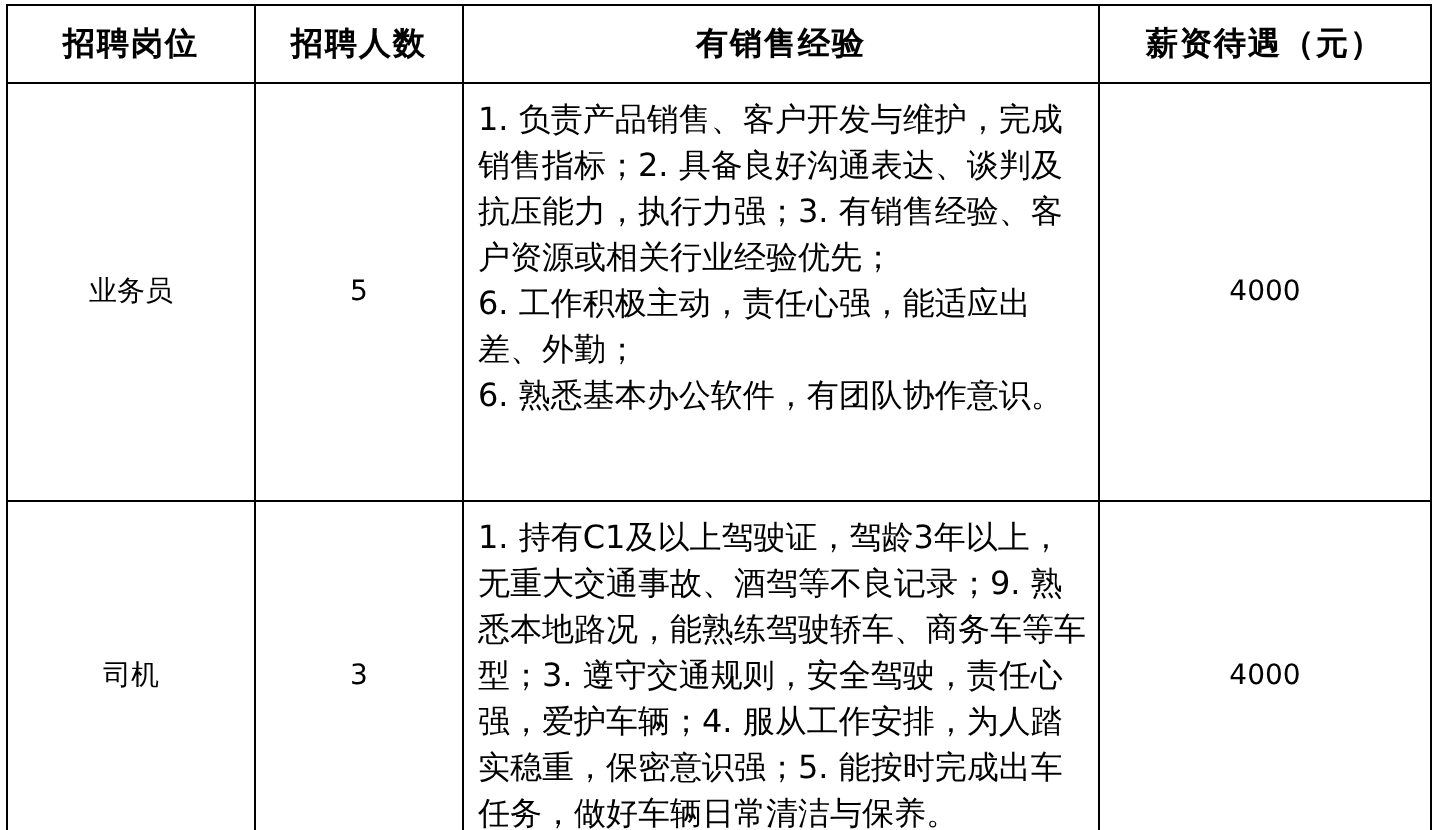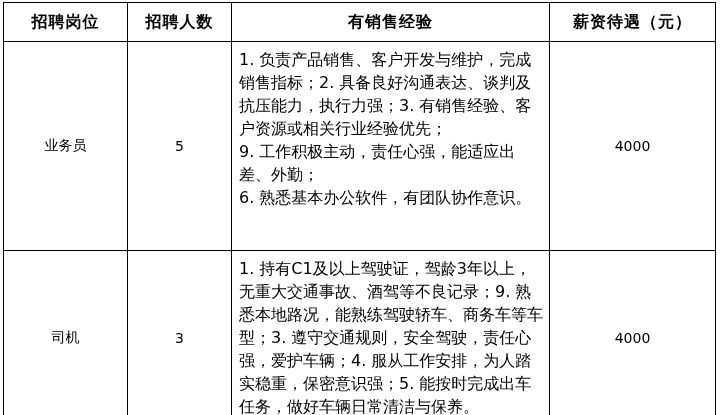--- a/index.html
+++ b/index.html
@@ -72,21 +72,21 @@
       <th>有销售经验</th>
       <th>薪资待遇（元）</th>
     </tr>
   </thead>
   <tbody>
     <tr class="row-sales">
       <td class="cell-center">业务员</td>
       <td class="cell-center">5</td>
       <td class="cell-req">
         <span class="req-line">1. 负责产品销售、客户开发与维护，完成销售指标；2. 具备良好沟通表达、谈判及抗压能力，执行力强；3. 有销售经验、客户资源或相关行业经验优先；</span>
-        <span class="req-line">9. 工作积极主动，责任心强，能适应出差、外勤；</span>
+        <span class="req-line">6. 工作积极主动，责任心强，能适应出差、外勤；</span>
         <span class="req-line">6. 熟悉基本办公软件，有团队协作意识。</span>
       </td>
       <td class="cell-center">4000</td>
     </tr>
     <tr class="row-driver">
       <td class="cell-center">司机</td>
       <td class="cell-center">3</td>
       <td class="cell-req">
         <span class="req-line">1. 持有C1及以上驾驶证，驾龄3年以上，无重大交通事故、酒驾等不良记录；9. 熟悉本地路况，能熟练驾驶轿车、商务车等车型；3. 遵守交通规则，安全驾驶，责任心强，爱护车辆；4. 服从工作安排，为人踏实稳重，保密意识强；5. 能按时完成出车任务，做好车辆日常清洁与保养。</span>
       </td>

